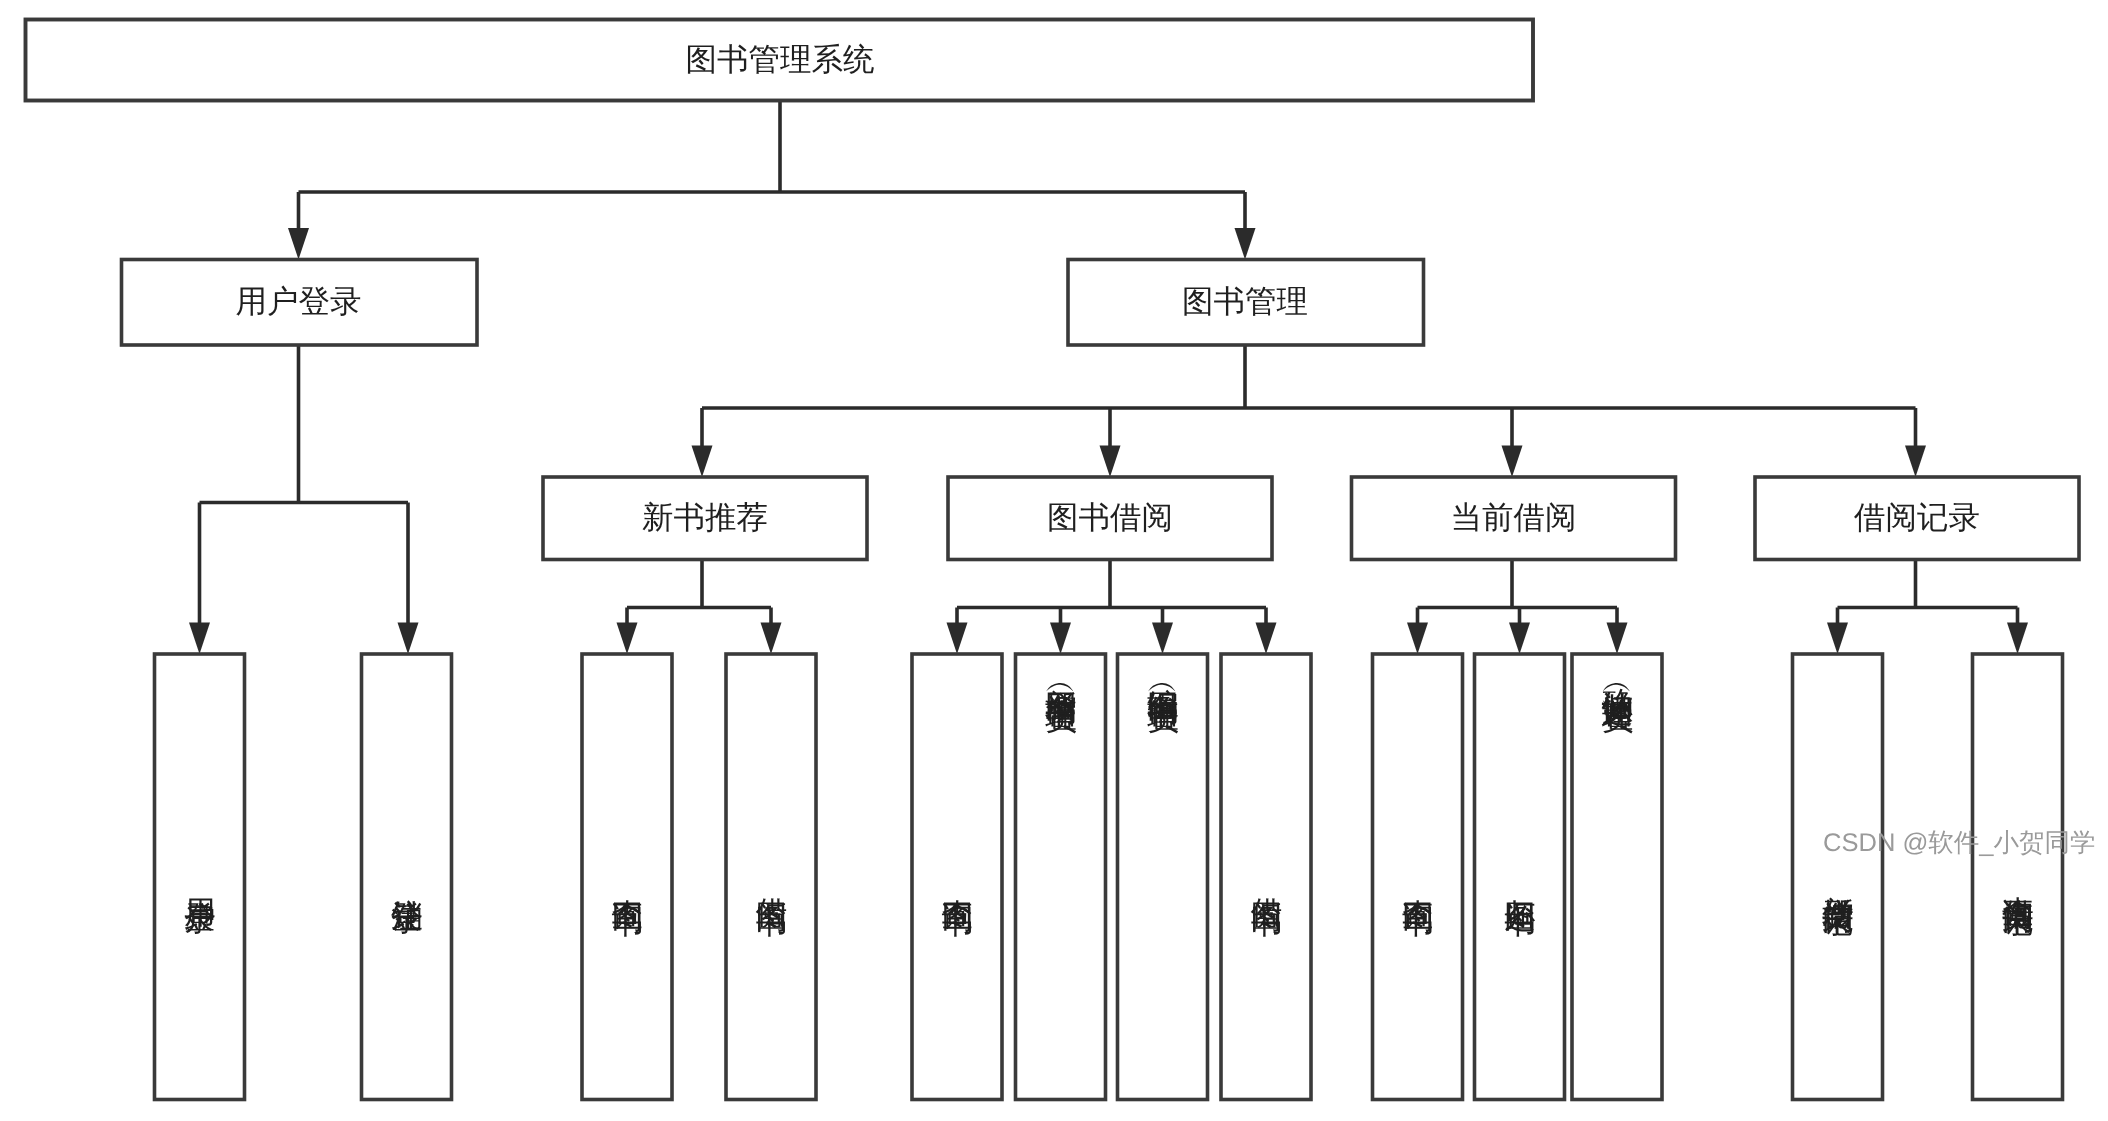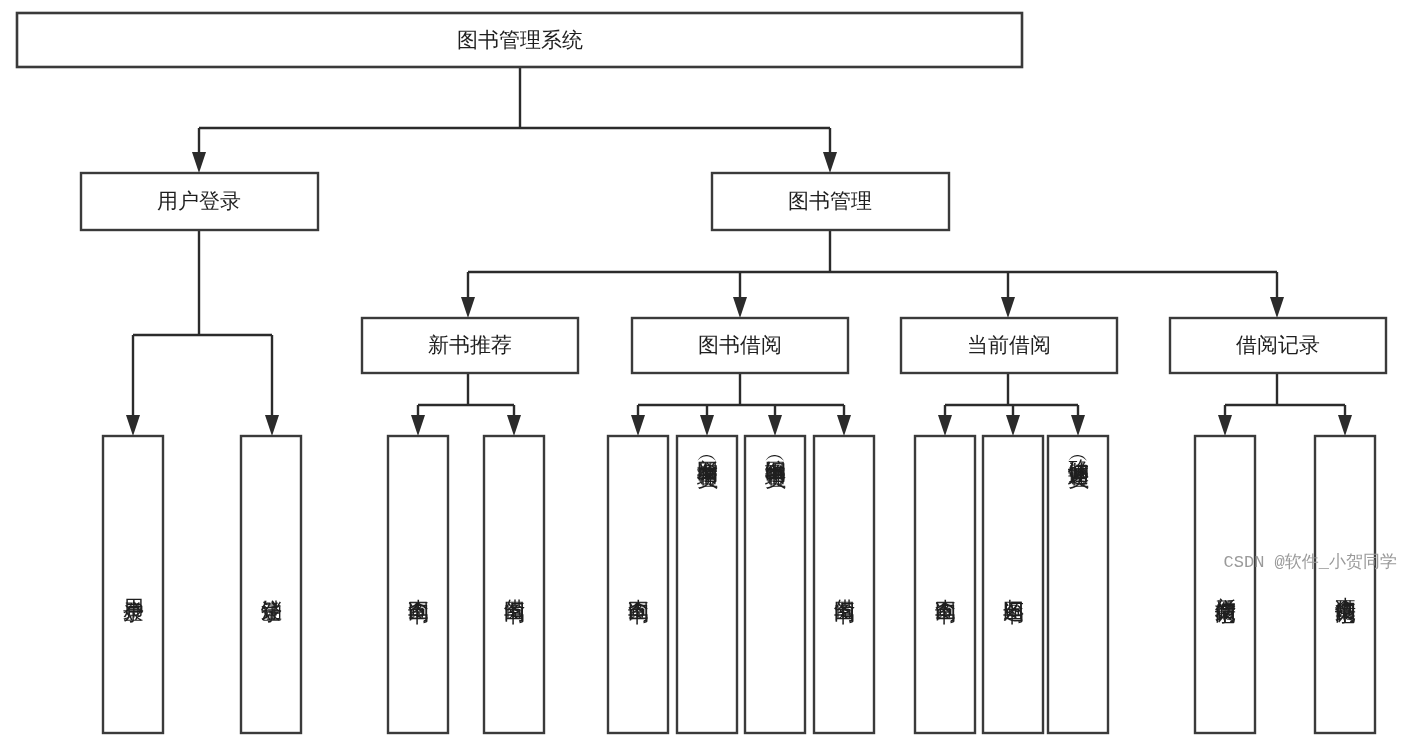--- a/index.html
+++ b/index.html
@@ -67,21 +67,21 @@
     line-height: 1.18;
     color: #1f1f1f;
     letter-spacing: 1.5px;
     white-space: nowrap;
     text-align: center;
   }
   #watermark {
     position: absolute;
     right: 8px;
     bottom: 6px;
-    font-family: Liberation Mono, monospace;
+    font-family: Liberation Sans, sans-serif;
     font-size: 17px;
     color: #9a9a9a;
     white-space: nowrap;
     user-select: none;
   }
 </style>
 </head>
 <body>
 
 <div id="diagram-root">

